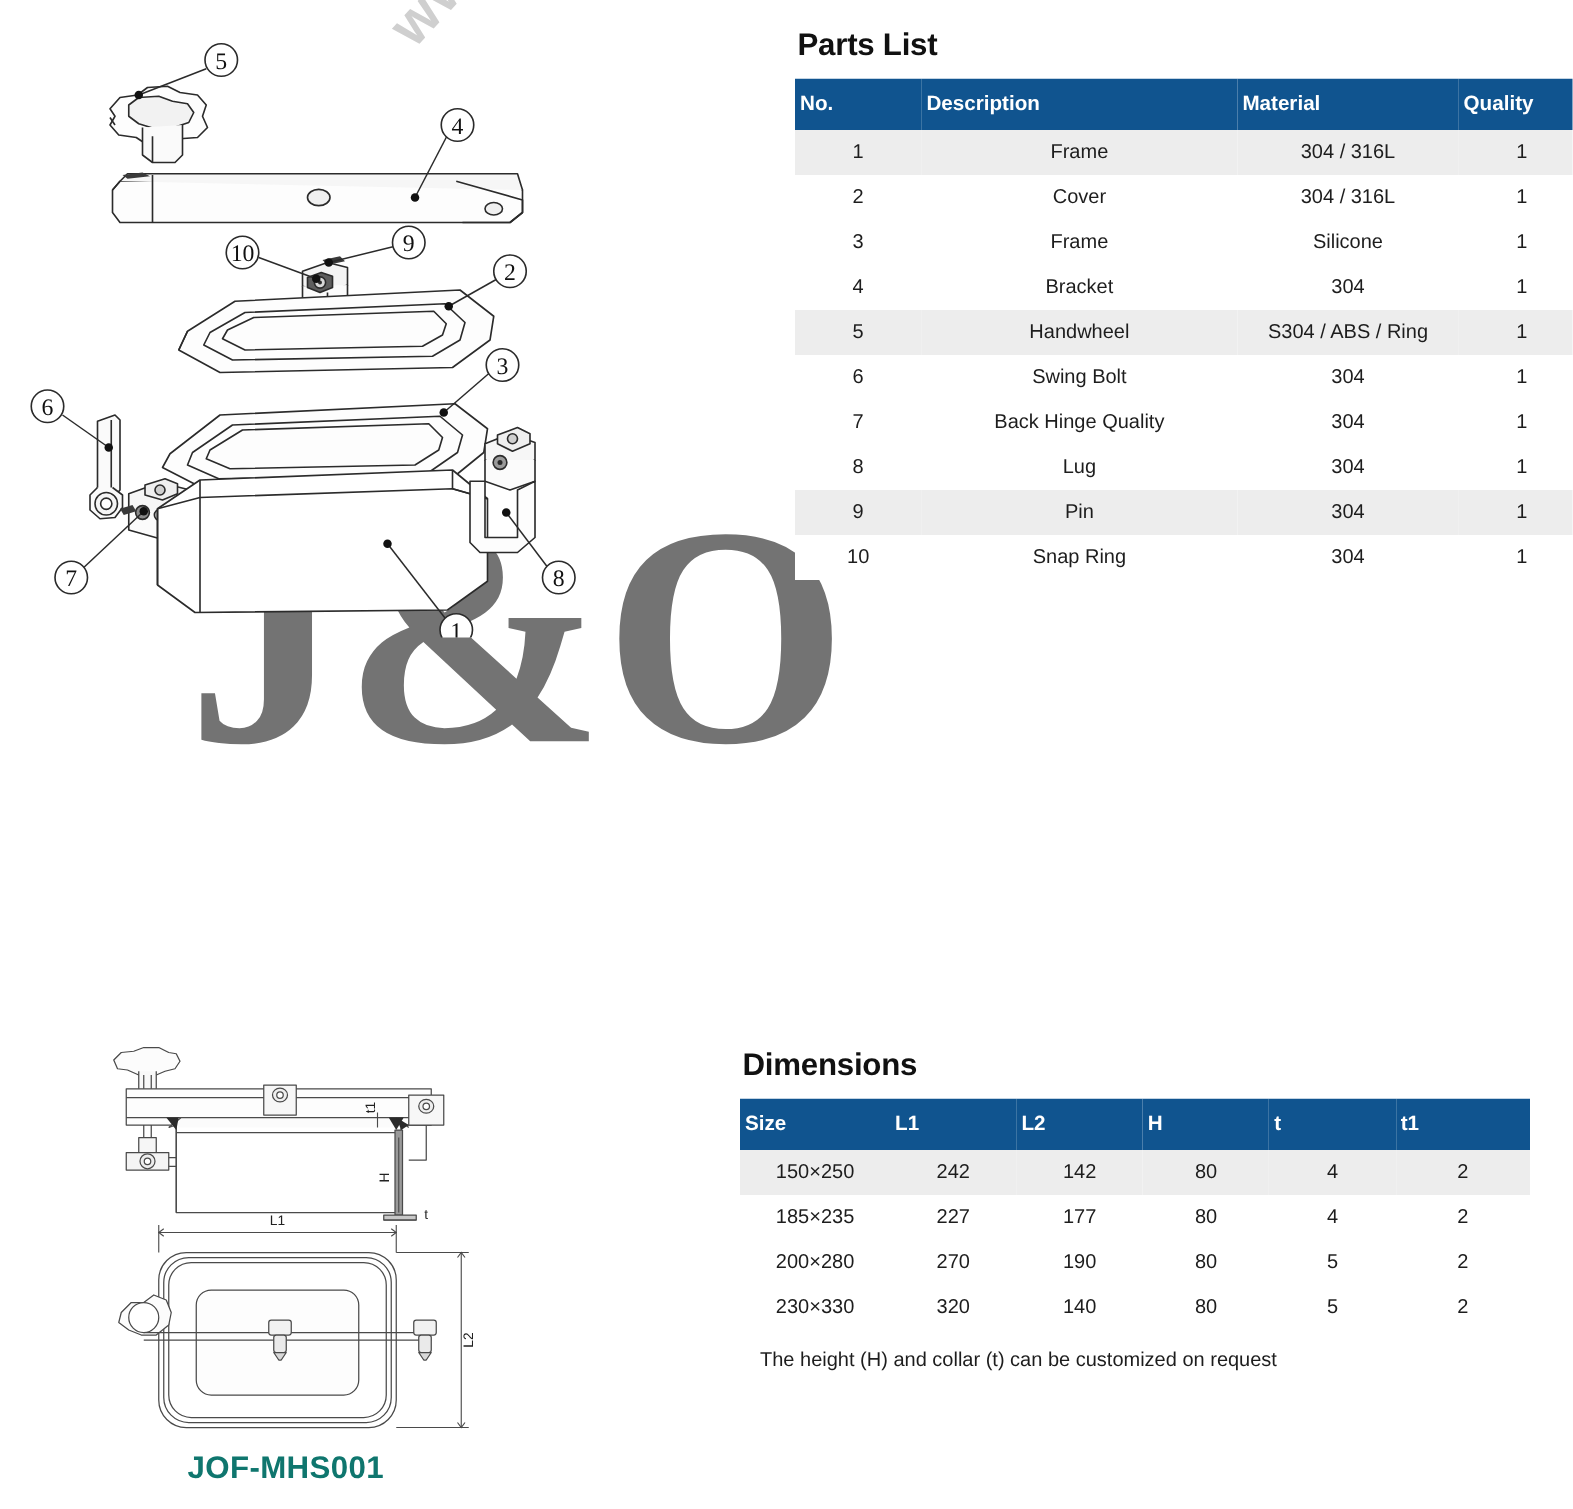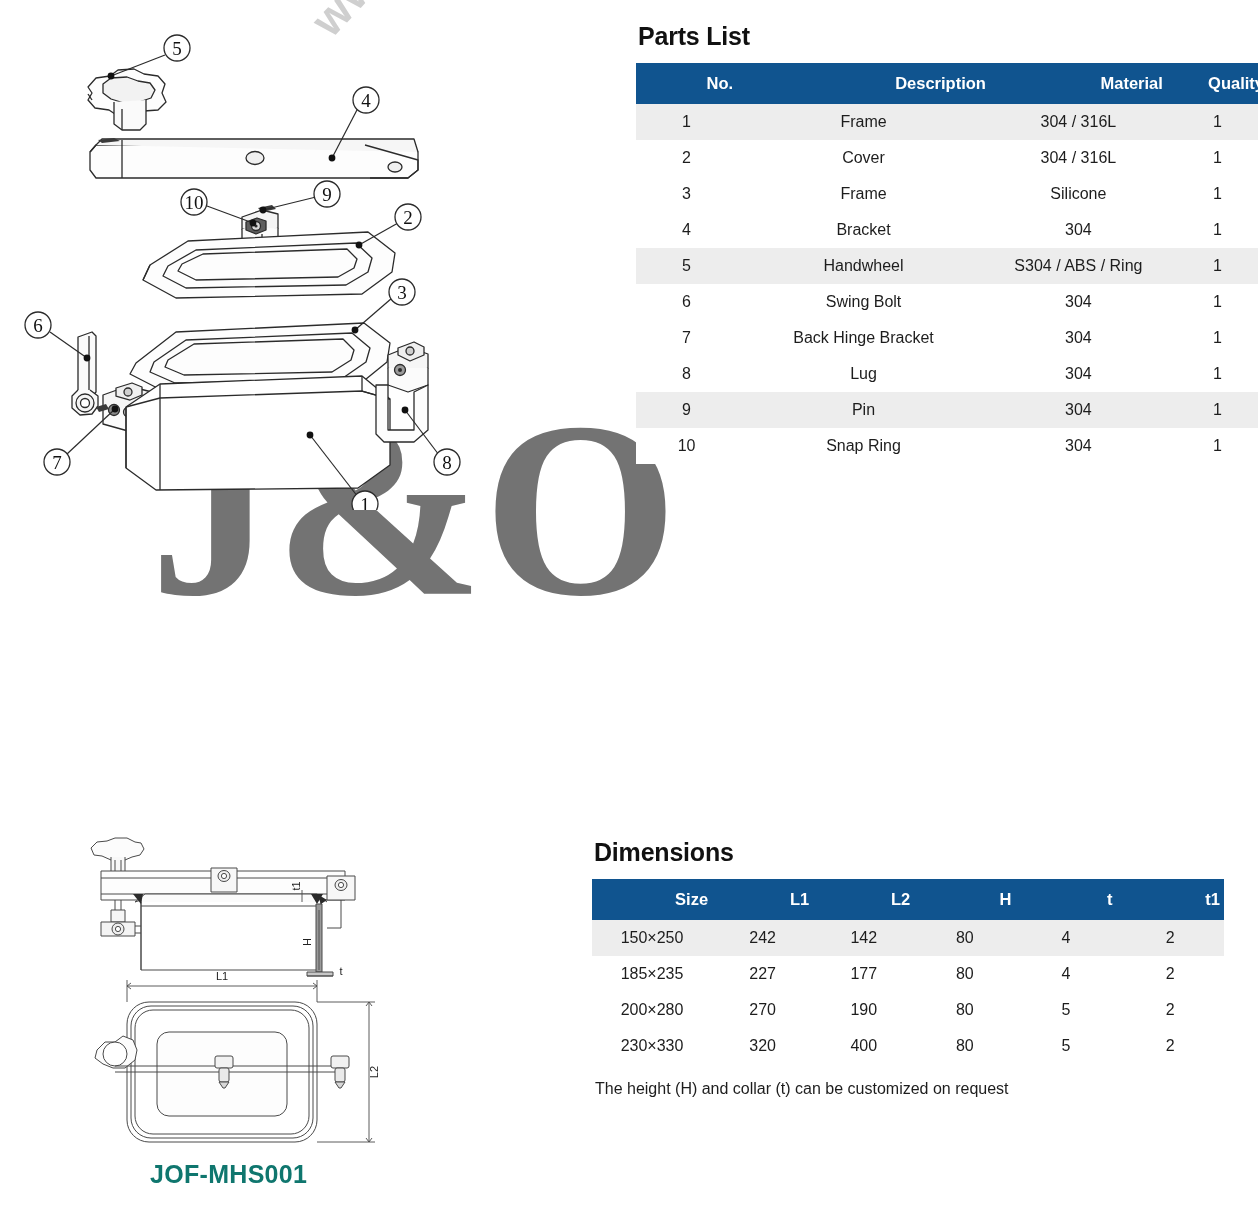--- a/index.html
+++ b/index.html
@@ -94,38 +94,38 @@
     border-collapse: collapse;
     width: 100%;
     table-layout: fixed;
   }
   table.dt thead th {
     background: #10548F;
     color: #ffffff;
     font-size: 16.5px;
     font-weight: bold;
     padding: 11px 4px;
-    text-align: right;
+    text-align: left;
     border: none;
   }
   table.dt tbody td {
     font-size: 16px;
     color: #1d1d1d;
     text-align: center;
     padding: 9px 4px;
     border: none;
     background: #ffffff;
   }
   table.dt tbody tr.shaded td { background: #ededed; }
 
   .footnote {
     font-size: 16px;
     color: #1d1d1d;
     margin-top: 16px;
-    margin-left: 3px;
+    margin-left: 16px;
   }
 
   .model-label {
     position: absolute;
     left: 150px; top: 1160px;
     font-size: 25px;
     font-weight: bold;
     color: #0f766e;
     letter-spacing: 0.3px;
     z-index: 4;
@@ -450,21 +450,21 @@
           <td>1</td>
         </tr>
         <tr>
           <td>6</td>
           <td>Swing Bolt</td>
           <td>304</td>
           <td>1</td>
         </tr>
         <tr>
           <td>7</td>
-          <td>Back Hinge Bracket</td>
+          <td>Back Hinge Quality</td>
           <td>304</td>
           <td>1</td>
         </tr>
         <tr>
           <td>8</td>
           <td>Lug</td>
           <td>304</td>
           <td>1</td>
         </tr>
         <tr class="shaded">
@@ -525,21 +525,21 @@
           <td>200×280</td>
           <td>270</td>
           <td>190</td>
           <td>80</td>
           <td>5</td>
           <td>2</td>
         </tr>
         <tr>
           <td>230×330</td>
           <td>320</td>
-          <td>400</td>
+          <td>140</td>
           <td>80</td>
           <td>5</td>
           <td>2</td>
         </tr>
       </tbody>
   </table>
   <div class="footnote">The height (H) and collar (t) can be customized on request</div>
 </div>
 
 </body></html>

